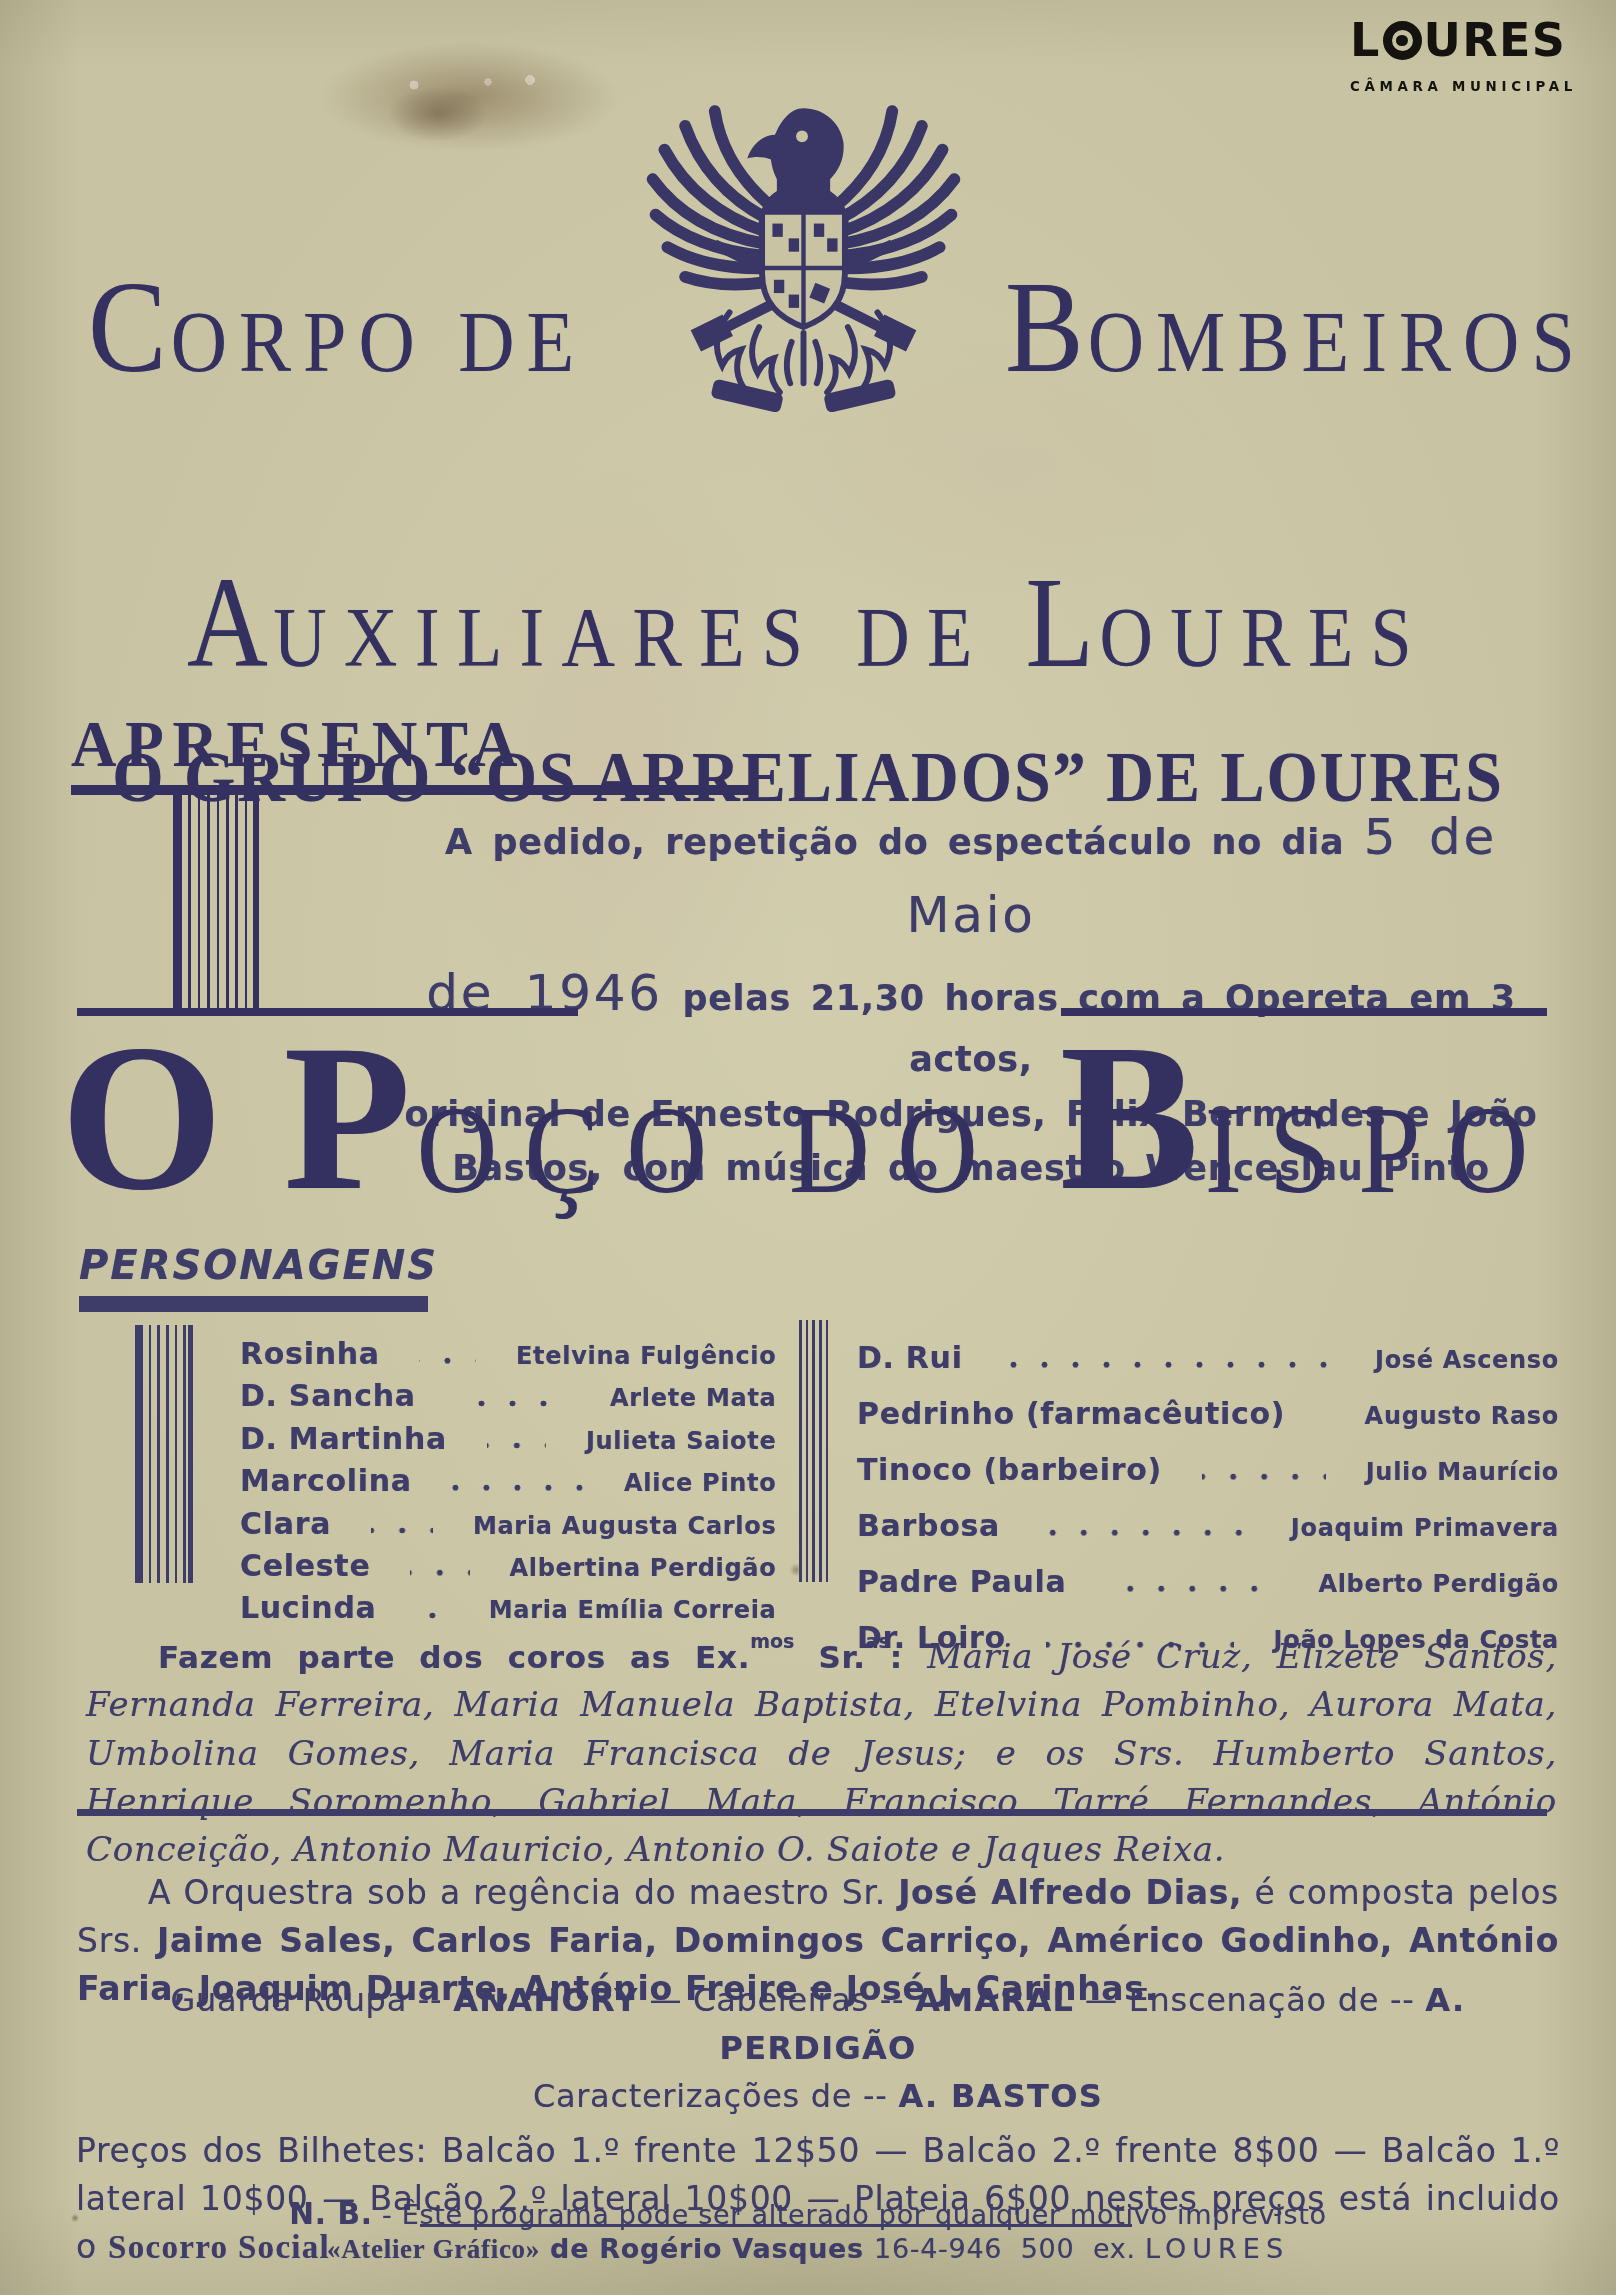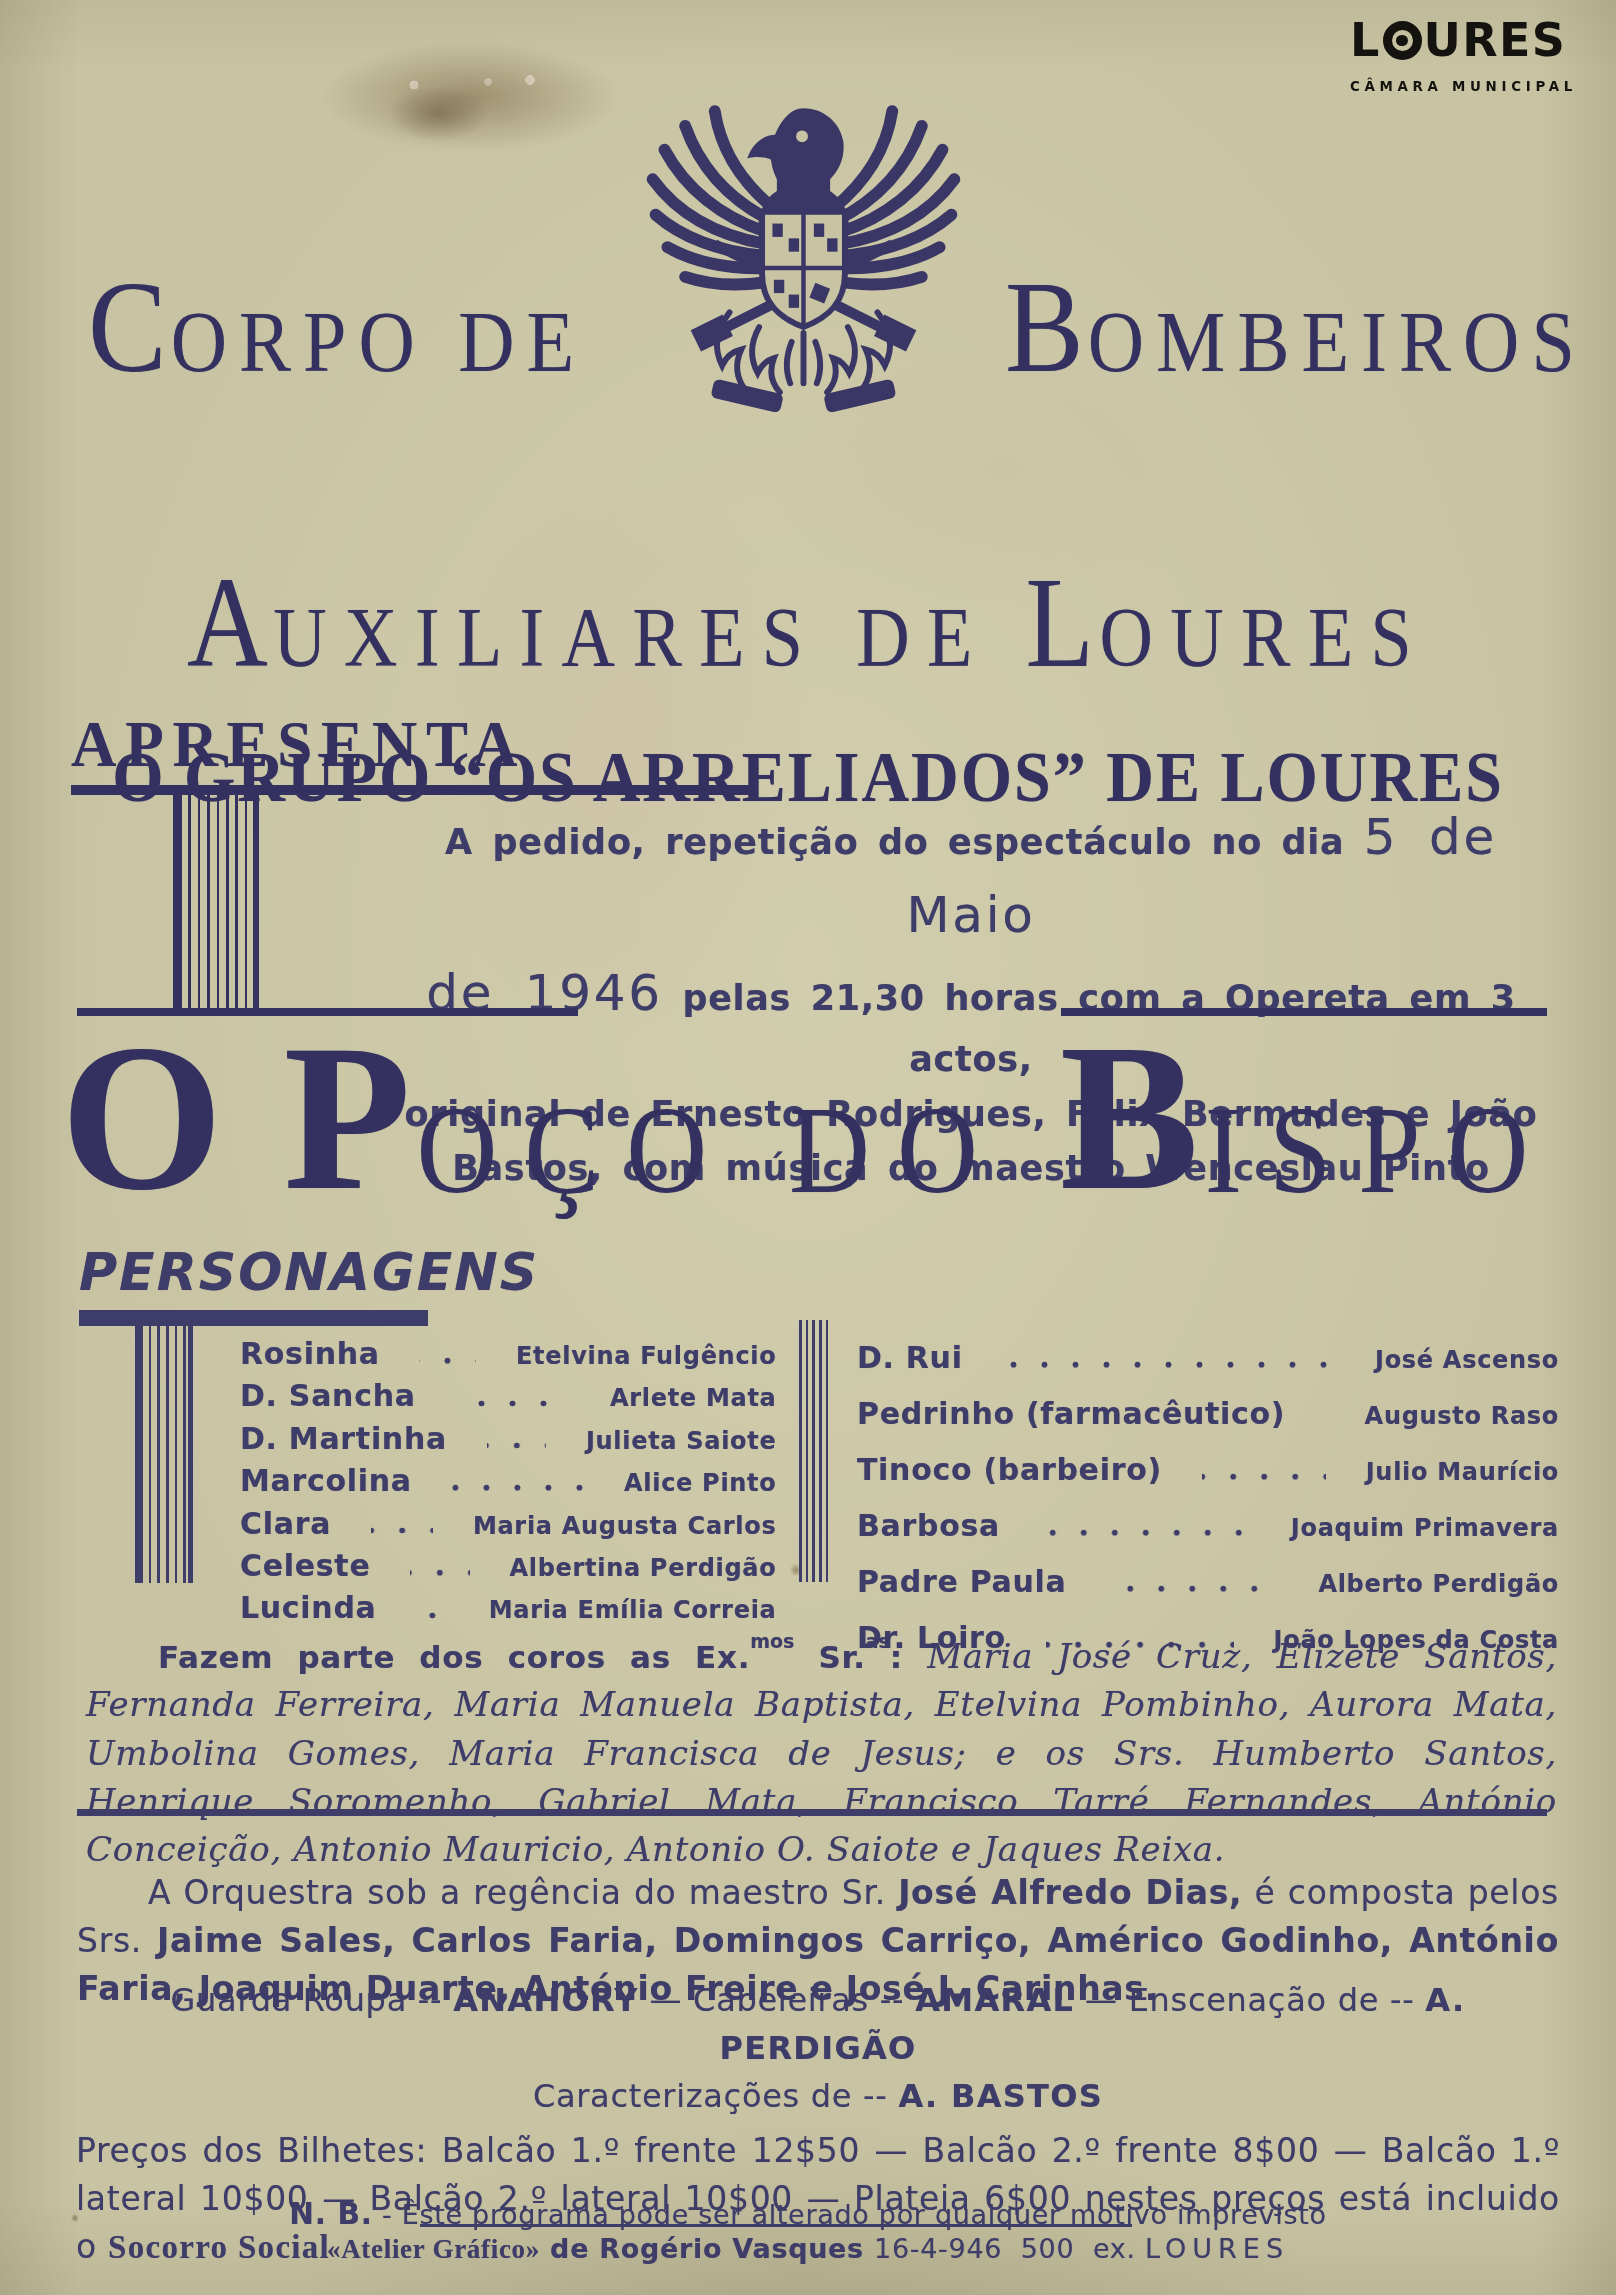--- a/index.html
+++ b/index.html
@@ -80,21 +80,21 @@
   .mid-rule.right{left:1061px;width:486px;}
 
   
   .title{position:absolute;top:1003px;left:0;right:0;text-align:center;font-family:"Liberation Serif",serif;
     color:var(--ink-dark);white-space:nowrap;line-height:1.1;display:flex;justify-content:center;align-items:baseline;}
   .title .seg{font-weight:400;font-size:112px;letter-spacing:27px;transform:scaleY(1.12);}
   .title .seg.big{font-weight:700;font-size:209px;letter-spacing:5.4px;transform:none;}
 
   
   .personagens{position:absolute;top:1242px;left:79px;}
-  .personagens-label{font-style:italic;font-weight:bold;font-size:52px;letter-spacing:2px;text-align:center;}
+  .personagens-label{font-style:italic;font-weight:bold;font-size:40px;letter-spacing:2px;text-align:center;}
   .personagens-rule{margin-top:8px;width:349px;height:5.4px;border-top:10.7px solid var(--ink);border-bottom:6px solid var(--ink);}
 
   
   .cast{position:absolute;top:1317px;left:77px;right:57px;display:flex;align-items:stretch;}
   .cast-bar{width:58px;margin-left:58px;margin-top:8px;height:258px;
     border-left:5.4px solid var(--ink);border-right:5.4px solid var(--ink);
     background:repeating-linear-gradient(90deg, var(--ink) 0 2.7px, rgba(0,0,0,0) 2.7px 8.7px);}
   .cast-divider{width:29.5px;margin-top:2.7px;height:262px;
     background:repeating-linear-gradient(90deg, var(--ink) 0 2.7px, rgba(0,0,0,0) 2.7px 6.7px);}
   .cast-col{flex:1;display:flex;flex-direction:column;justify-content:flex-start;}

